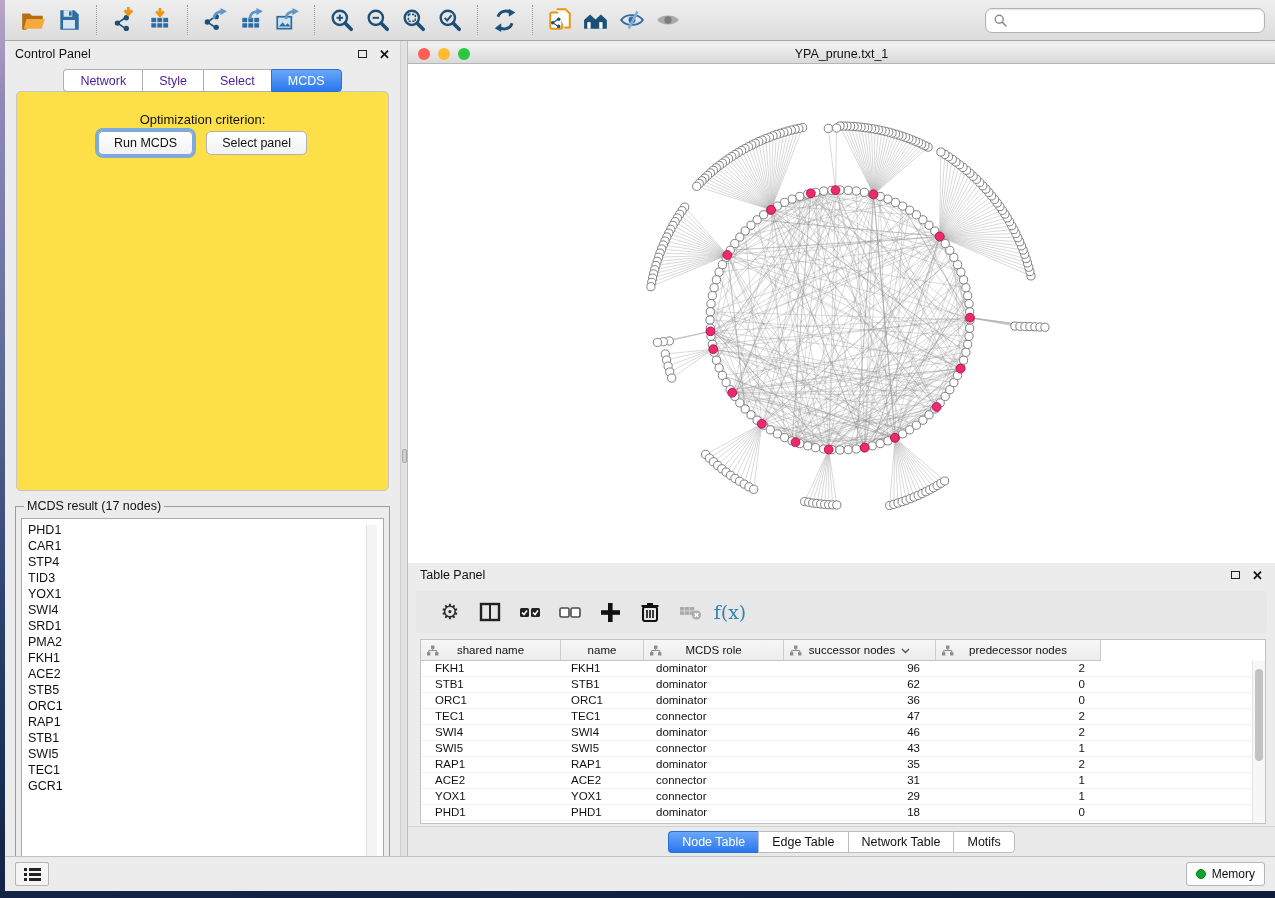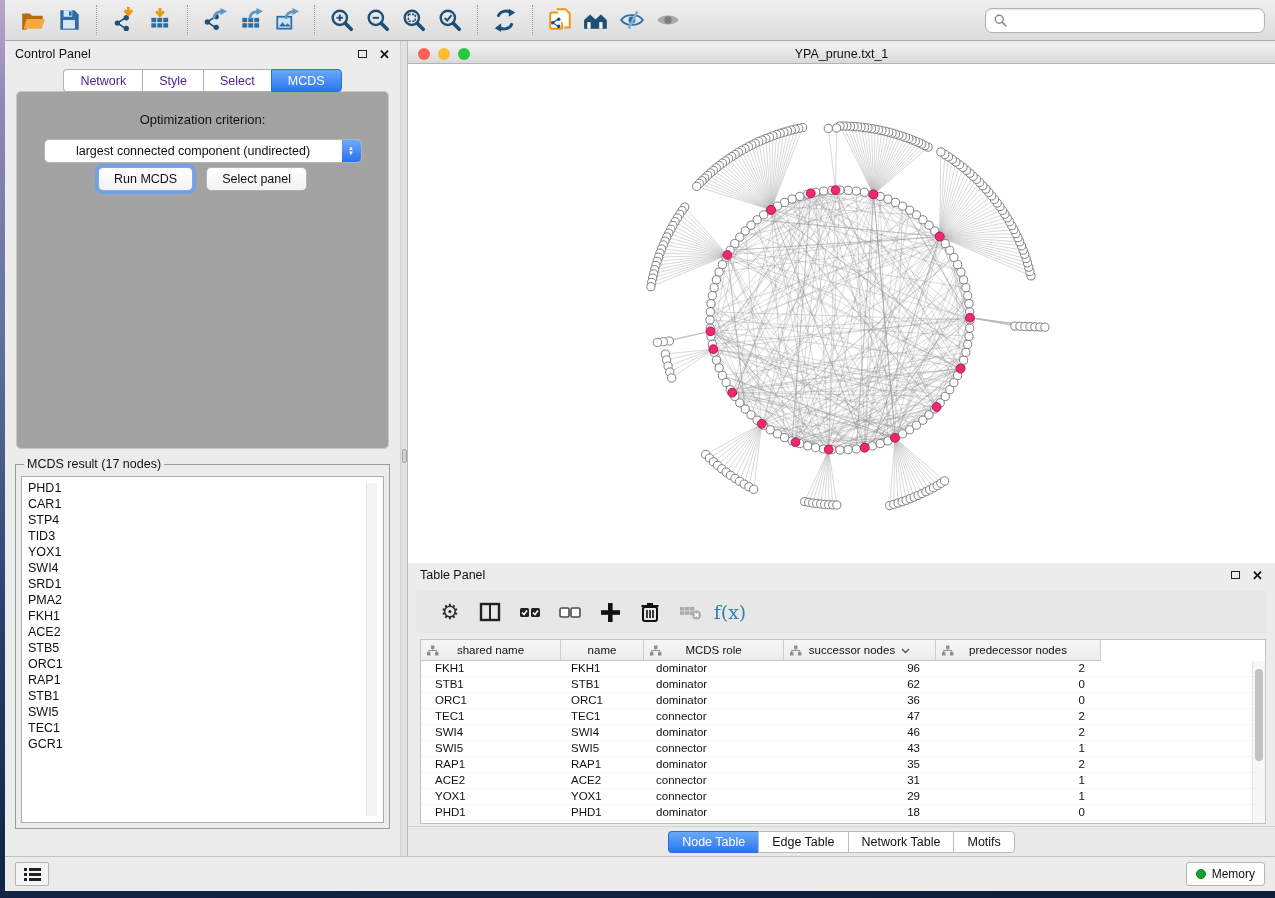--- a/index.html
+++ b/index.html
@@ -34,21 +34,21 @@
   .float-box { width:9px; height:8px; border:1.6px solid #222; display:inline-block; margin-right:12px; }
   .close-x { font-size:13px; font-weight:bold; color:#111; line-height:1; }
 
   .cp-tabs { display:flex; justify-content:center; margin-top:2px; position:relative; z-index:2; }
   .cp-tab { height:23px; padding:0 16px; background:#fff; border:1px solid #b0b0b0; border-right:none;
     display:flex; align-items:center; font-size:12.5px; color:#4c1d95; }
   .cp-tab:first-child { border-radius:4px 0 0 4px; }
   .cp-tab:last-child { border-right:1px solid #b0b0b0; border-radius:0 4px 4px 0; }
   .cp-tab.active { background:linear-gradient(#6aa7f8,#2a77ef); border-color:#2a6fd8; color:#fff; }
 
-  .inner-panel { margin:0 11px; margin-top:-1px; height:358px; background:#a3a3a3;
+  .inner-panel { margin:0 11px; margin-top:-1px; height:400px; background:#fde047;
     border:1px solid #c6c6c6; border-radius:5px; text-align:center; }
   .opt-label { margin-top:20px; font-size:13px; color:#111; }
   .dropdown { margin:12px auto 0; width:318px; height:24px; background:#fff; border:1px solid #b5b5b5; border-radius:5px;
     display:flex; align-items:center; overflow:hidden; }
   .dropdown .val { flex:1; font-size:12.5px; text-align:center; color:#111; white-space:nowrap; }
   .dropdown .stepper { width:19px; align-self:stretch; background:linear-gradient(#6fa9f9,#2a72ee);
     display:flex; flex-direction:column; align-items:center; justify-content:center; color:#fff; font-size:6px; line-height:5px; }
   .btn-row { margin-top:4px; display:flex; justify-content:center; gap:13px; }
   .btn { height:24px; padding:0 15px; background:linear-gradient(#ffffff,#f2f2f2); border:1px solid #b2b2b2;
     border-radius:5px; font-size:12.5px; color:#111; font-family:"Liberation Sans",sans-serif; }
@@ -305,27 +305,20 @@
         <span class="close-x">✕</span>
       </div>
       <div class="cp-tabs" id="cp-tabs">
           <div class="cp-tab">Network</div>
           <div class="cp-tab">Style</div>
           <div class="cp-tab">Select</div>
           <div class="cp-tab active">MCDS</div>
         </div>
       <div class="inner-panel">
         <div class="opt-label">Optimization criterion:</div>
-        <div class="dropdown">
-          <span class="val">largest connected component (undirected)</span>
-          <span class="stepper">
-              <span>▲</span>
-              <span>▼</span>
-            </span>
-        </div>
         <div class="btn-row">
           <button class="btn focus-ring">Run MCDS</button>
           <button class="btn">Select panel</button>
         </div>
       </div>
       <fieldset class="result-box">
         <legend>MCDS result (17 nodes)</legend>
         <div class="result-list" id="mcds-list">
 
         <div class="item">PHD1</div>

